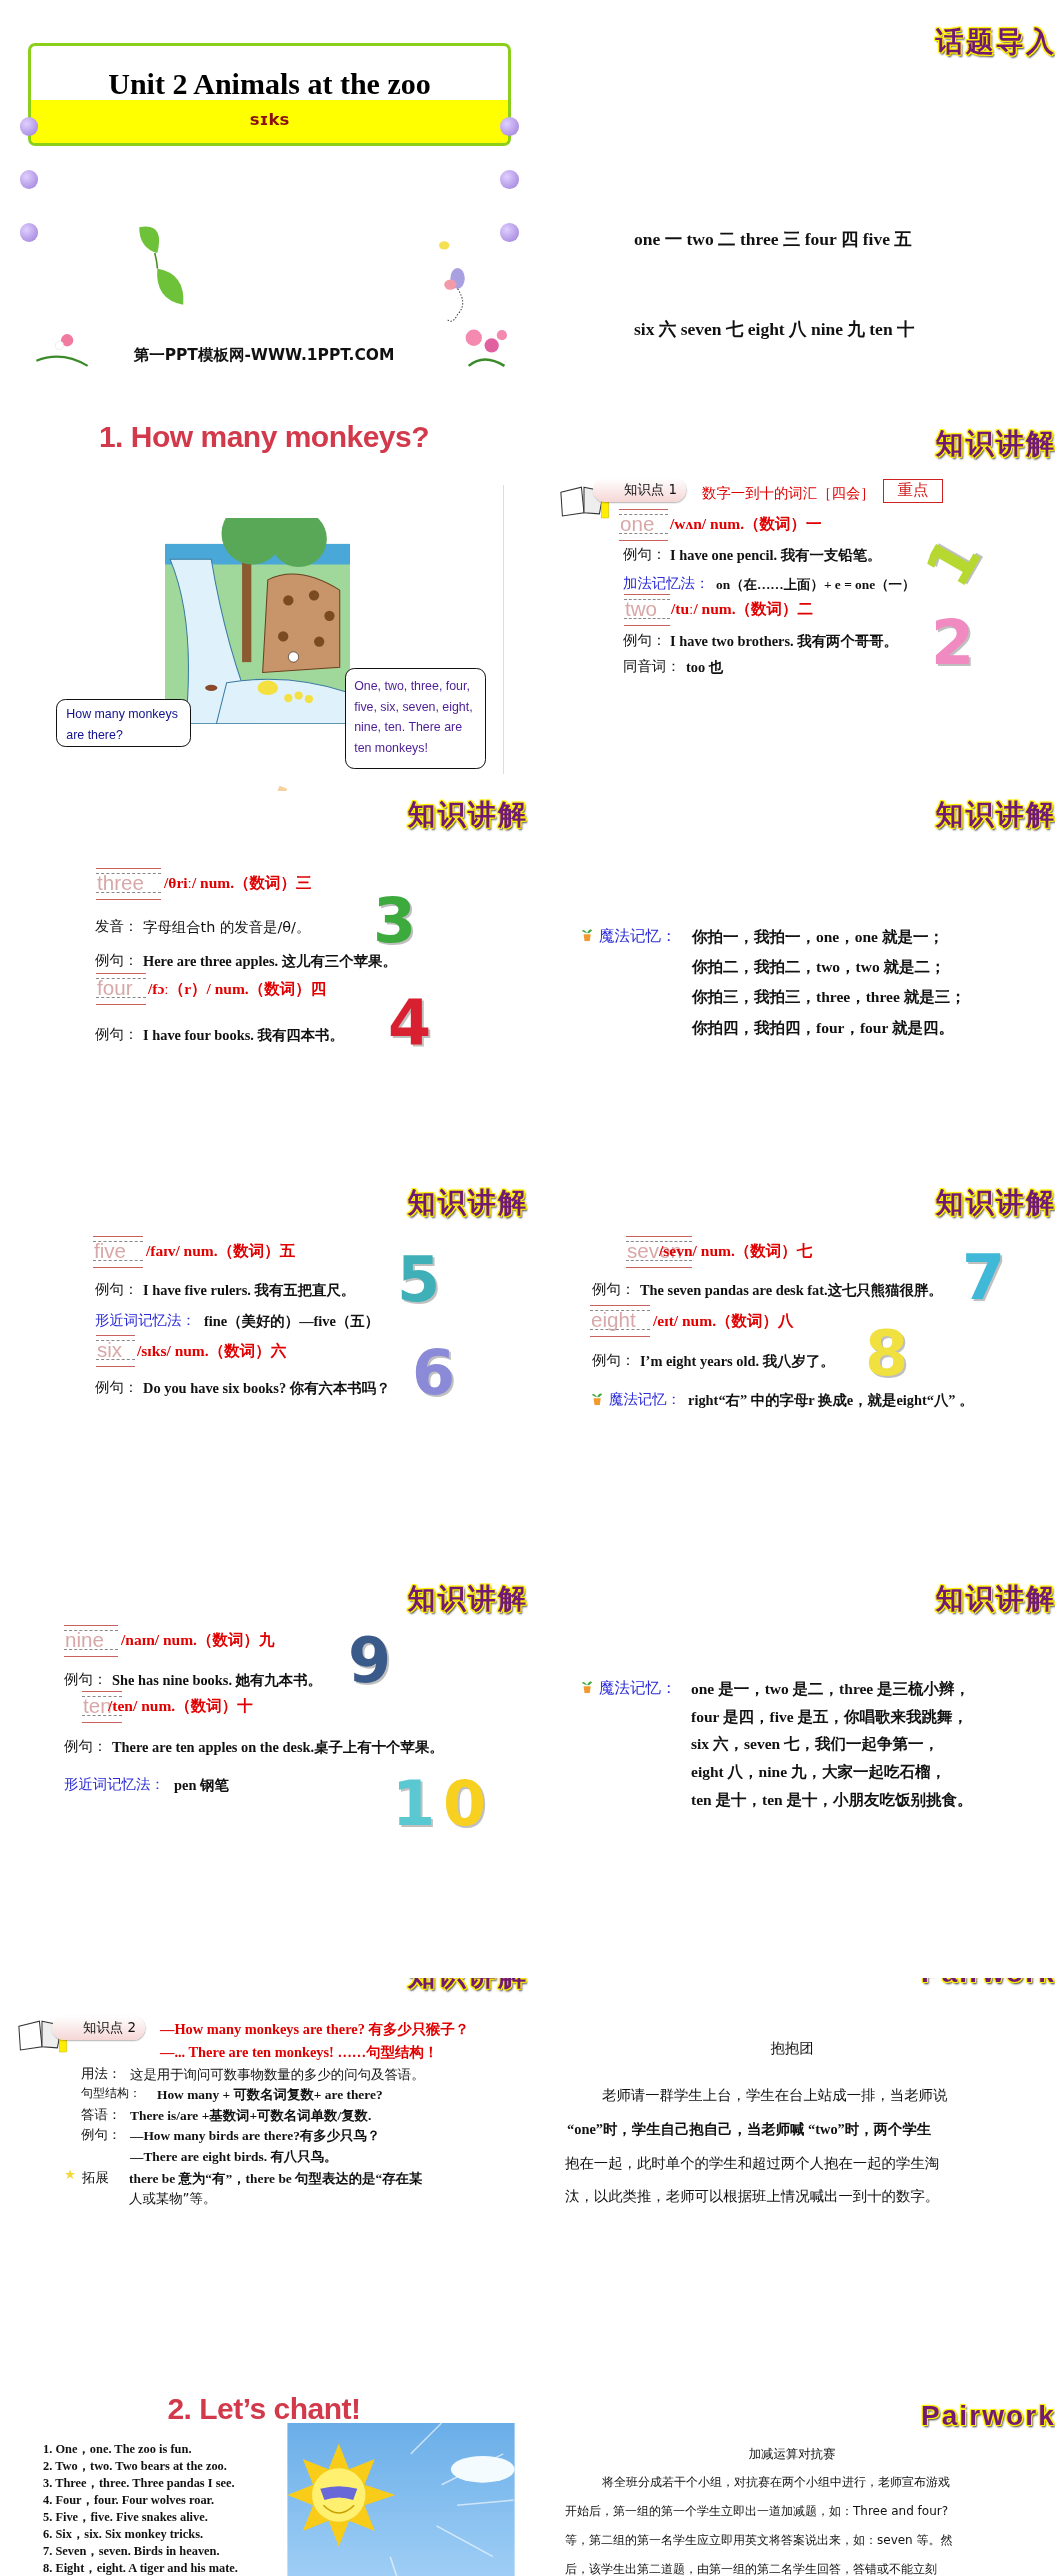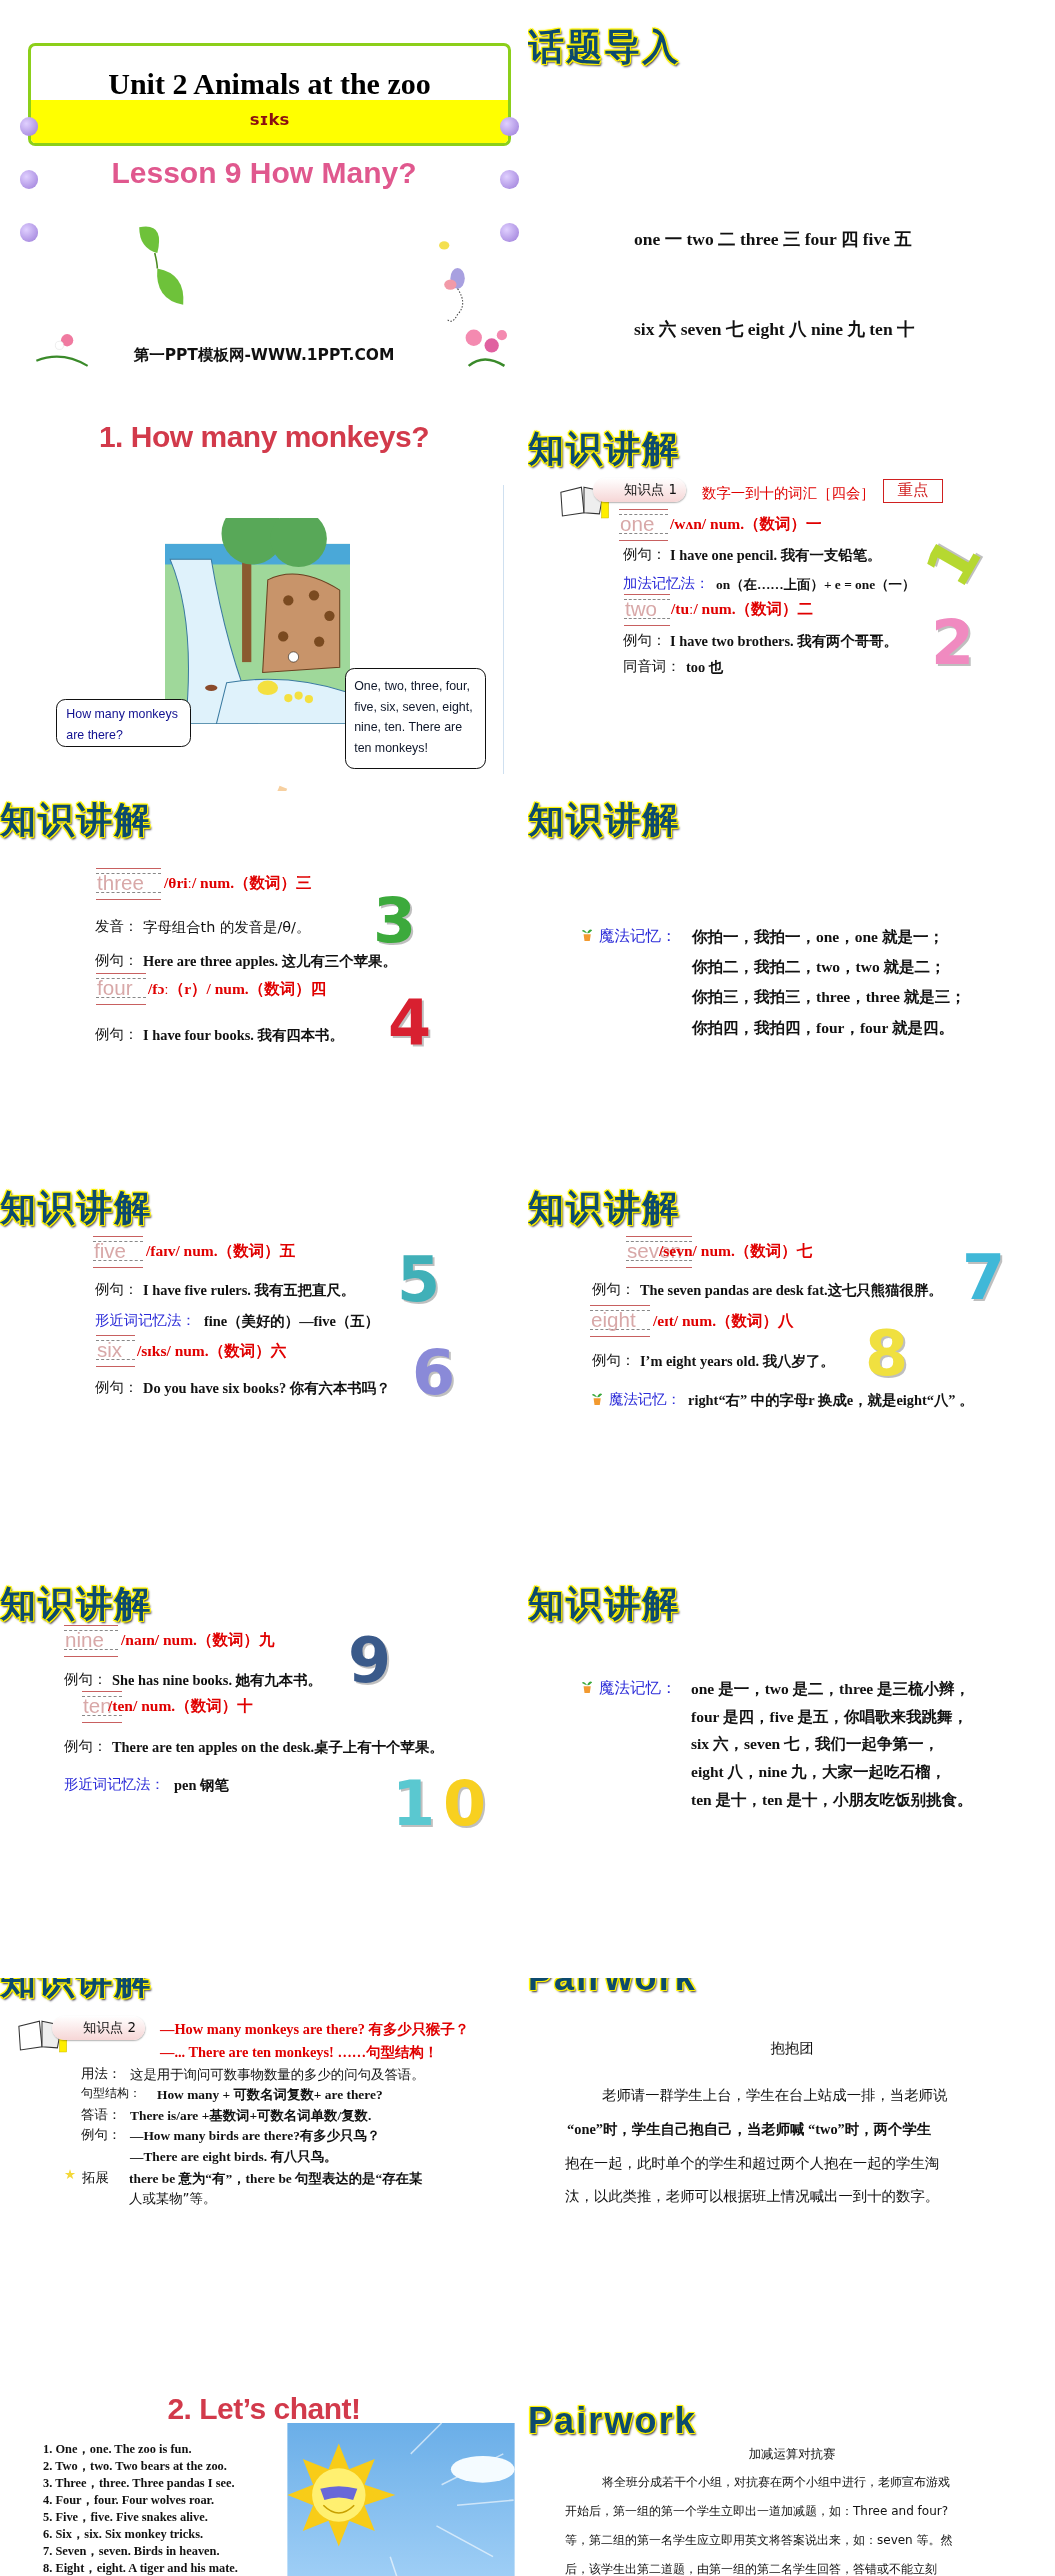--- a/index.html
+++ b/index.html
@@ -1,19 +1,19 @@
 <!DOCTYPE html>
 <html style="font-size:8.2px"><head>
 <meta charset="utf-8">
 <style>
   * { box-sizing: border-box; margin: 0; padding: 0; }
   body { width: 1055px; height: 3561px; background: #ffffff; font-family: "Liberation Serif", serif; overflow: hidden; }
   .grid { position: relative; width: 1055px; height: 3561px; }
   .slide { position: absolute; width: 528px; height: 396px; background: #fff; overflow: hidden; }
-  .fancy-title { position: absolute; left: 0; right: 0; text-align: left; font-family: "DejaVu Sans", sans-serif; font-weight: bold; font-size: 36px; color: #0c4a6e; letter-spacing: 2.1px;
+  .fancy-title { position: absolute; left: 0; right: 0; text-align: right; font-family: "DejaVu Sans", sans-serif; font-weight: bold; font-size: 28px; color: #701a75; letter-spacing: 2.1px;
     text-shadow: 0 0 2.1px #fff200, 0 0 3.1px #fff200, 1px 1px 0 #fff200, -1px -1px 0 #fff200, 1px -1px 0 #fff200, -1px 1px 0 #fff200, 1.5px 1.5px 2.1px #1a1440; }
   .red-title { position: absolute; left: 0; right: 0; text-align: center; font-family: "Liberation Sans", sans-serif; font-weight: bold; font-size: 30px; color: #d23a4b; letter-spacing: -0.5px; }
   .txt { position: absolute; font-family: "Liberation Serif", serif; color: #111; font-weight: bold; white-space: nowrap; }
   .cn { font-family: "DejaVu Sans", sans-serif; font-weight: normal; }
   .red { color: #e00000; }
   .blue { color: #2a2ad8; }
   .word-box { position: absolute; border-top: 1px solid #c86060; border-bottom: 1px solid #c86060; height: 32px; }
   .word-box .w { position: absolute; top: 4.1px; left: 0; right: 0; border-top: 0.5px dashed #888; border-bottom: 0.5px dashed #888; height: 19.6px; font-family: "Liberation Sans", sans-serif; font-size: 20.6px; line-height: 17.5px; color: #d8a8a8; text-align: left; padding-left: 1px; }
   .num-deco { position: absolute; font-family: "DejaVu Sans", sans-serif; font-weight: bold; font-size: 62px; line-height: 1; text-shadow: 2.1px 2.1px 0 rgba(0,0,0,0.25); }
   .kp-tag { position: absolute; height: 24px; padding: 0 9.3px 0 31px; background: linear-gradient(#fff, #f6d6d6); border-radius: 12px; box-shadow: 0.5px 1px 1.5px rgba(0,0,0,0.3); font-family: "DejaVu Sans", sans-serif; font-size: 13.4px; line-height: 24px; color: #111; }
@@ -45,21 +45,20 @@
       <path d="M45 90 Q100 100 95 160 Q40 150 45 90Z" fill="#6ec23a"></path>
       <path d="M40 60 Q45 80 45 90" stroke="#4a8a20" stroke-width="3" fill="none"></path>
     </svg>
 
     <svg style="position:absolute;left:437px;top:237px;" width="36" height="93" viewBox="0 0 70 180">
       <ellipse cx="14" cy="16" rx="10" ry="8" fill="#f4e050"></ellipse>
       <ellipse cx="40" cy="80" rx="14" ry="20" fill="#a8a0e0"></ellipse>
       <ellipse cx="26" cy="92" rx="12" ry="10" fill="#f29aa8"></ellipse>
       <path d="M40 100 Q60 130 40 150 Q30 170 20 160" stroke="#444" stroke-dasharray="3 3" fill="none" stroke-width="2"></path>
     </svg>
-    <div style="position:absolute;left:0;right:0;top:156px;text-align:center;font-family:'Liberation Sans',sans-serif;font-weight:bold;font-size:30px;color:#e0588e;">Lesson 9 How Many?</div>
 
     <svg style="position:absolute;left:31px;top:330px;" width="62" height="41" viewBox="0 0 120 80">
       <path d="M10 60 Q60 40 110 70" stroke="#3a8a2a" stroke-width="4" fill="none"></path>
       <circle cx="70" cy="20" r="12" fill="#f07aa0"></circle>
         <circle cx="55" cy="30" r="8" fill="#fff" stroke="#ddd"></circle>
     </svg>
     <svg style="position:absolute;left:453px;top:325px;" width="62" height="46" viewBox="0 0 120 90">
       <circle cx="40" cy="25" r="16" fill="#f48ab0"></circle>
         <circle cx="75" cy="40" r="14" fill="#e060a0"></circle>
         <circle cx="95" cy="20" r="10" fill="#f48ab0"></circle>
@@ -95,21 +94,21 @@
       <circle cx="250" cy="270" r="10" fill="#fff" stroke="#000"></circle>
       <ellipse cx="200" cy="330" rx="20" ry="14" fill="#f4e040"></ellipse>
       <circle cx="240" cy="350" r="8" fill="#f4e040"></circle>
         <circle cx="260" cy="345" r="8" fill="#f4e040"></circle>
         <circle cx="280" cy="352" r="8" fill="#f4e040"></circle>
       <ellipse cx="90" cy="330" rx="12" ry="6" fill="#8a4a2a"></ellipse>
     </svg>
     <div style="position:absolute;left:56px;top:303px;width:135px;height:48px;border:1.5px solid #111;border-radius:9.3px;background:#fff;padding:4.1px 9.3px;font-family:'Liberation Sans',sans-serif;font-size:12.4px;color:#101090;line-height:20.6px;white-space:normal;">
       <span>How many monkeys are there?</span>
     </div>
-    <div style="position:absolute;left:345px;top:272px;width:141px;height:101px;border:1.5px solid #111;border-radius:9.3px;background:#fff;padding:7.2px 8.2px;font-family:'Liberation Sans',sans-serif;font-size:12.4px;color:#0f172a;line-height:20.6px;white-space:normal;">
+    <div style="position:absolute;left:345px;top:272px;width:141px;height:101px;border:1.5px solid #111;border-radius:9.3px;background:#fff;padding:7.2px 8.2px;font-family:'Liberation Sans',sans-serif;font-size:12.4px;color:#4c1d95;line-height:20.6px;white-space:normal;">
       <span>One, two, three, four, five, six, seven, eight, nine, ten. There are ten monkeys!</span>
     </div>
 
     <svg style="position:absolute;left:93px;top:392px;" width="82" height="108" viewBox="0 0 160 210">
       <circle cx="55" cy="60" r="38" fill="#f7c48a"></circle>
         <path d="M20 50 Q50 0 90 40 Q60 70 20 80Z" fill="#f0b040"></path>
       <circle cx="40" cy="22" r="12" fill="#3a5ab0"></circle>
       <path d="M20 130 Q60 110 100 130 L110 200 L15 200Z" fill="#e8702a"></path>
     </svg>
     <svg style="position:absolute;left:196px;top:381px;" width="103" height="118" viewBox="0 0 200 230">

